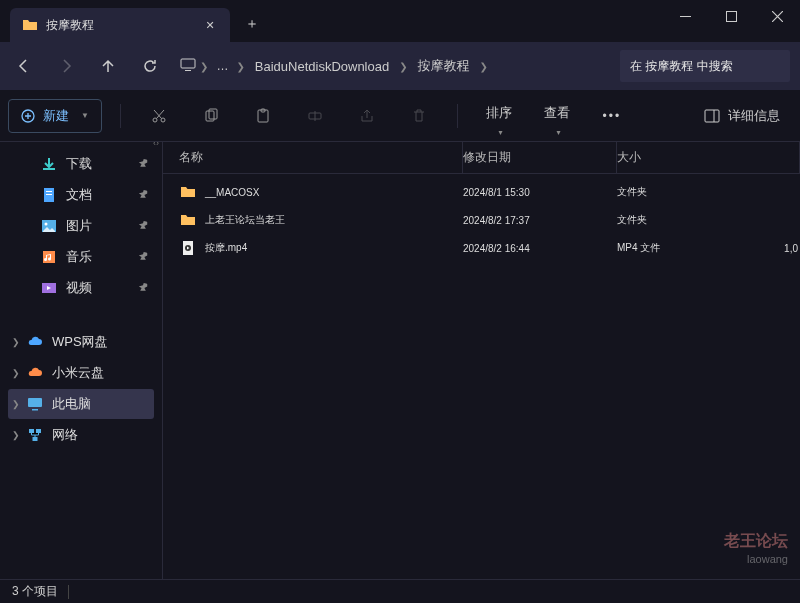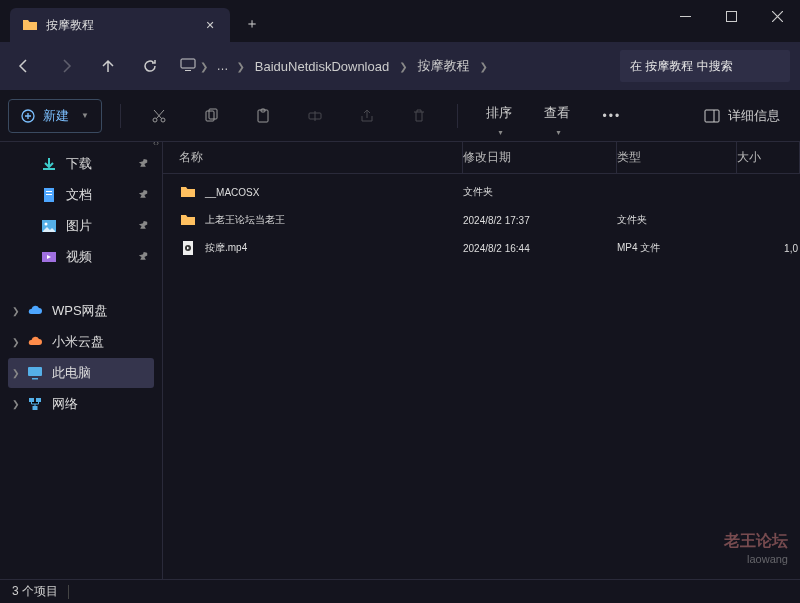--- a/index.html
+++ b/index.html
@@ -265,20 +265,32 @@
             </svg>
           </span>
           <span>图片</span>
           <span class="pin"><svg width="10" height="10" viewBox="0 0 10 10">
               <path d="M5 0l2 2-1 3 3 1-4 4-1-3-3 1 2-4-1-2z" fill="#888"></path>
             </svg></span>
         </div>
         <div class="side-item level1">
           <span class="icon">
             <svg width="16" height="16" viewBox="0 0 16 16">
+              <rect x="2" y="2" width="12" height="12" fill="#ff8c4a"></rect>
+              <path d="M10 5v5a1.5 1.5 0 1 1-1-1.4V6l-3 .6v4a1.5 1.5 0 1 1-1-1.4V6l5-1z" fill="#fff"></path>
+            </svg>
+          </span>
+          <span>音乐</span>
+          <span class="pin"><svg width="10" height="10" viewBox="0 0 10 10">
+              <path d="M5 0l2 2-1 3 3 1-4 4-1-3-3 1 2-4-1-2z" fill="#888"></path>
+            </svg></span>
+        </div>
+        <div class="side-item level1">
+          <span class="icon">
+            <svg width="16" height="16" viewBox="0 0 16 16">
               <rect x="1" y="3" width="14" height="10" fill="#a070e0"></rect>
               <path d="M6 6v4l4-2z" fill="#fff"></path>
             </svg>
           </span>
           <span>视频</span>
           <span class="pin"><svg width="10" height="10" viewBox="0 0 10 10">
               <path d="M5 0l2 2-1 3 3 1-4 4-1-3-3 1 2-4-1-2z" fill="#888"></path>
             </svg></span>
         </div>
       </div>
@@ -324,33 +336,33 @@
           </span>
           <span>网络</span>
         </div>
       </div>
   </div>
 
   <div class="filelist">
     <div class="list-header">
       <div class="col-h col-name">名称</div>
       <div class="col-h col-date">修改日期</div>
-      <div class="col-h col-type">类型</div>
       <div class="col-h col-size">大小</div>
     </div>
     <div class="file-rows" id="file-rows">
         <div class="file-row">
     <div class="col-name">
             <span class="file-icon">
               <svg width="16" height="16" viewBox="0 0 16 16">
                 <path d="M1 3h5l1.5 2H15v8H1z" fill="#ffc060"></path>
               </svg>
             </span>
             <span>__MACOSX</span>
           </div>
+    <div class="col-date">2024/8/1 15:30</div>
     <div class="col-type">文件夹</div>
     <div class="col-size"></div>
         </div>
         <div class="file-row">
     <div class="col-name">
             <span class="file-icon">
               <svg width="16" height="16" viewBox="0 0 16 16">
                 <path d="M1 3h5l1.5 2H15v8H1z" fill="#ffc060"></path>
               </svg>
             </span>

